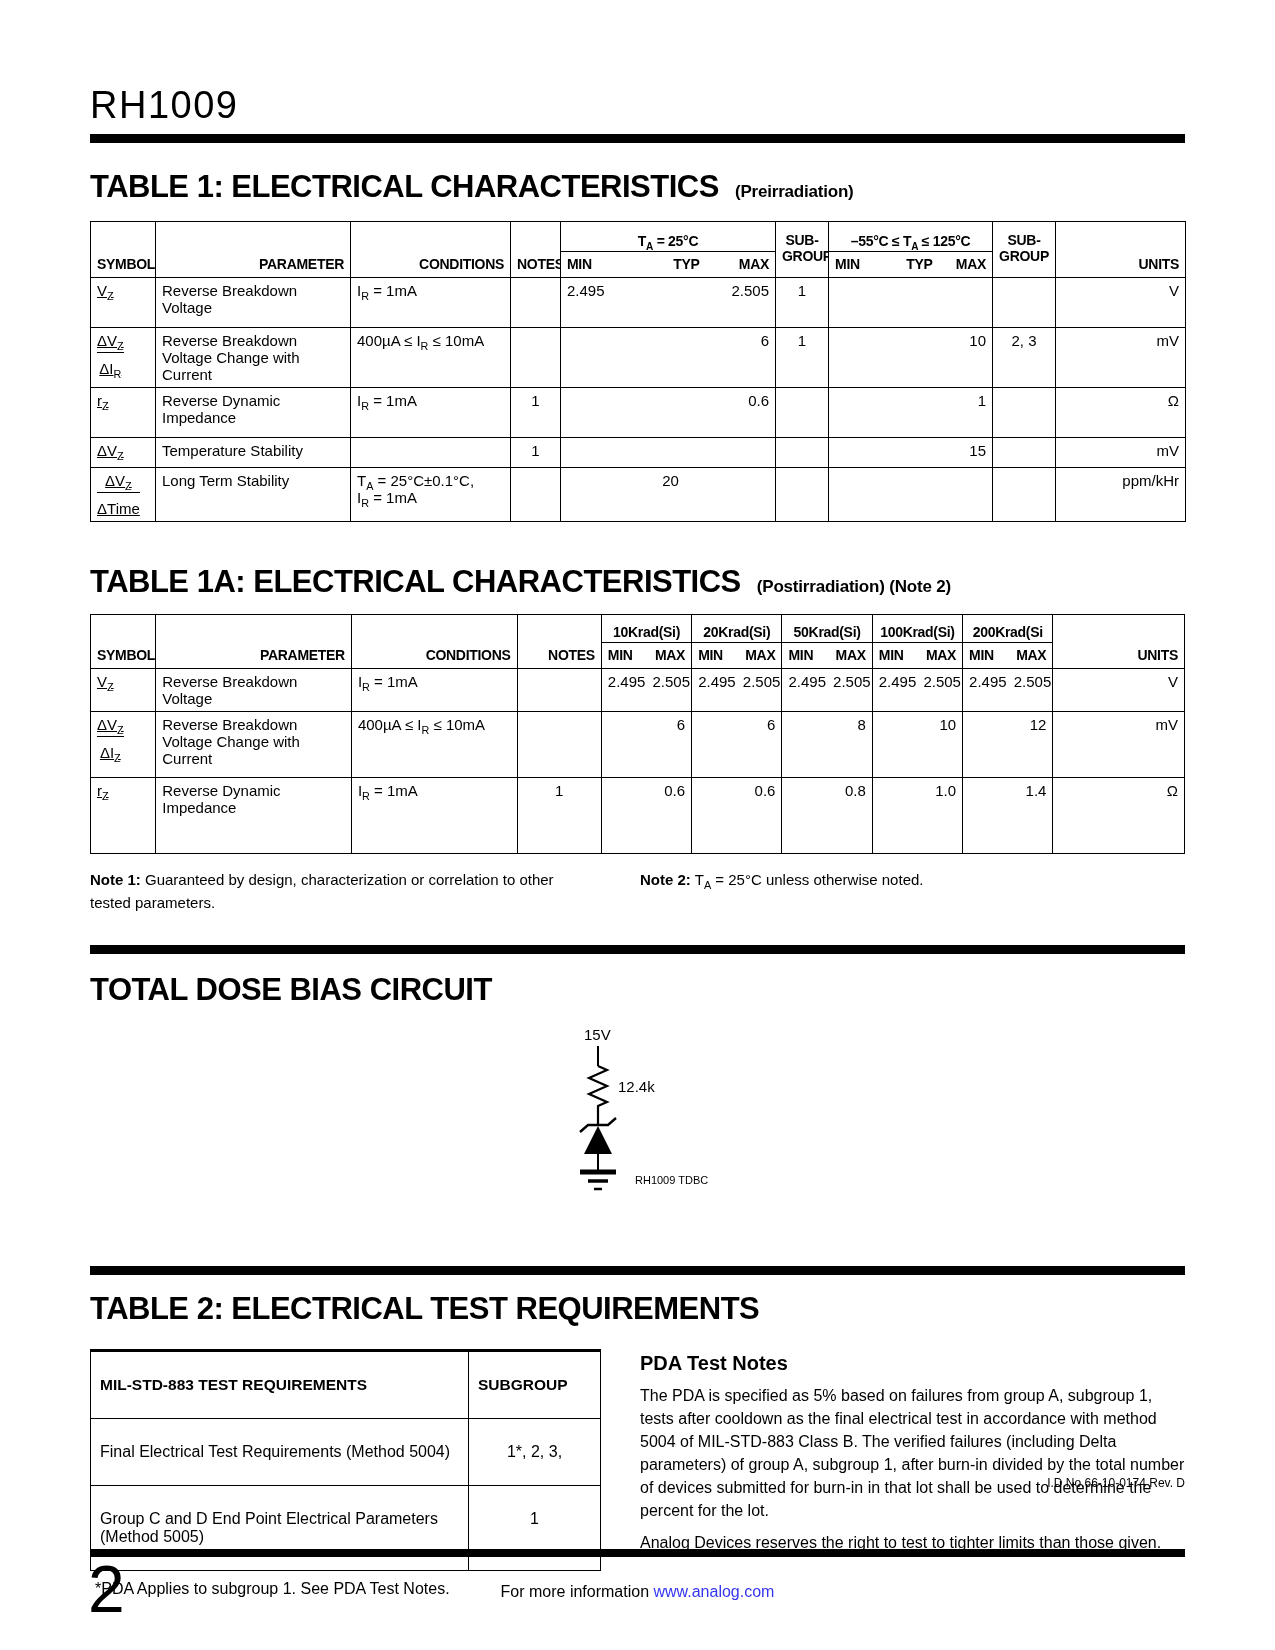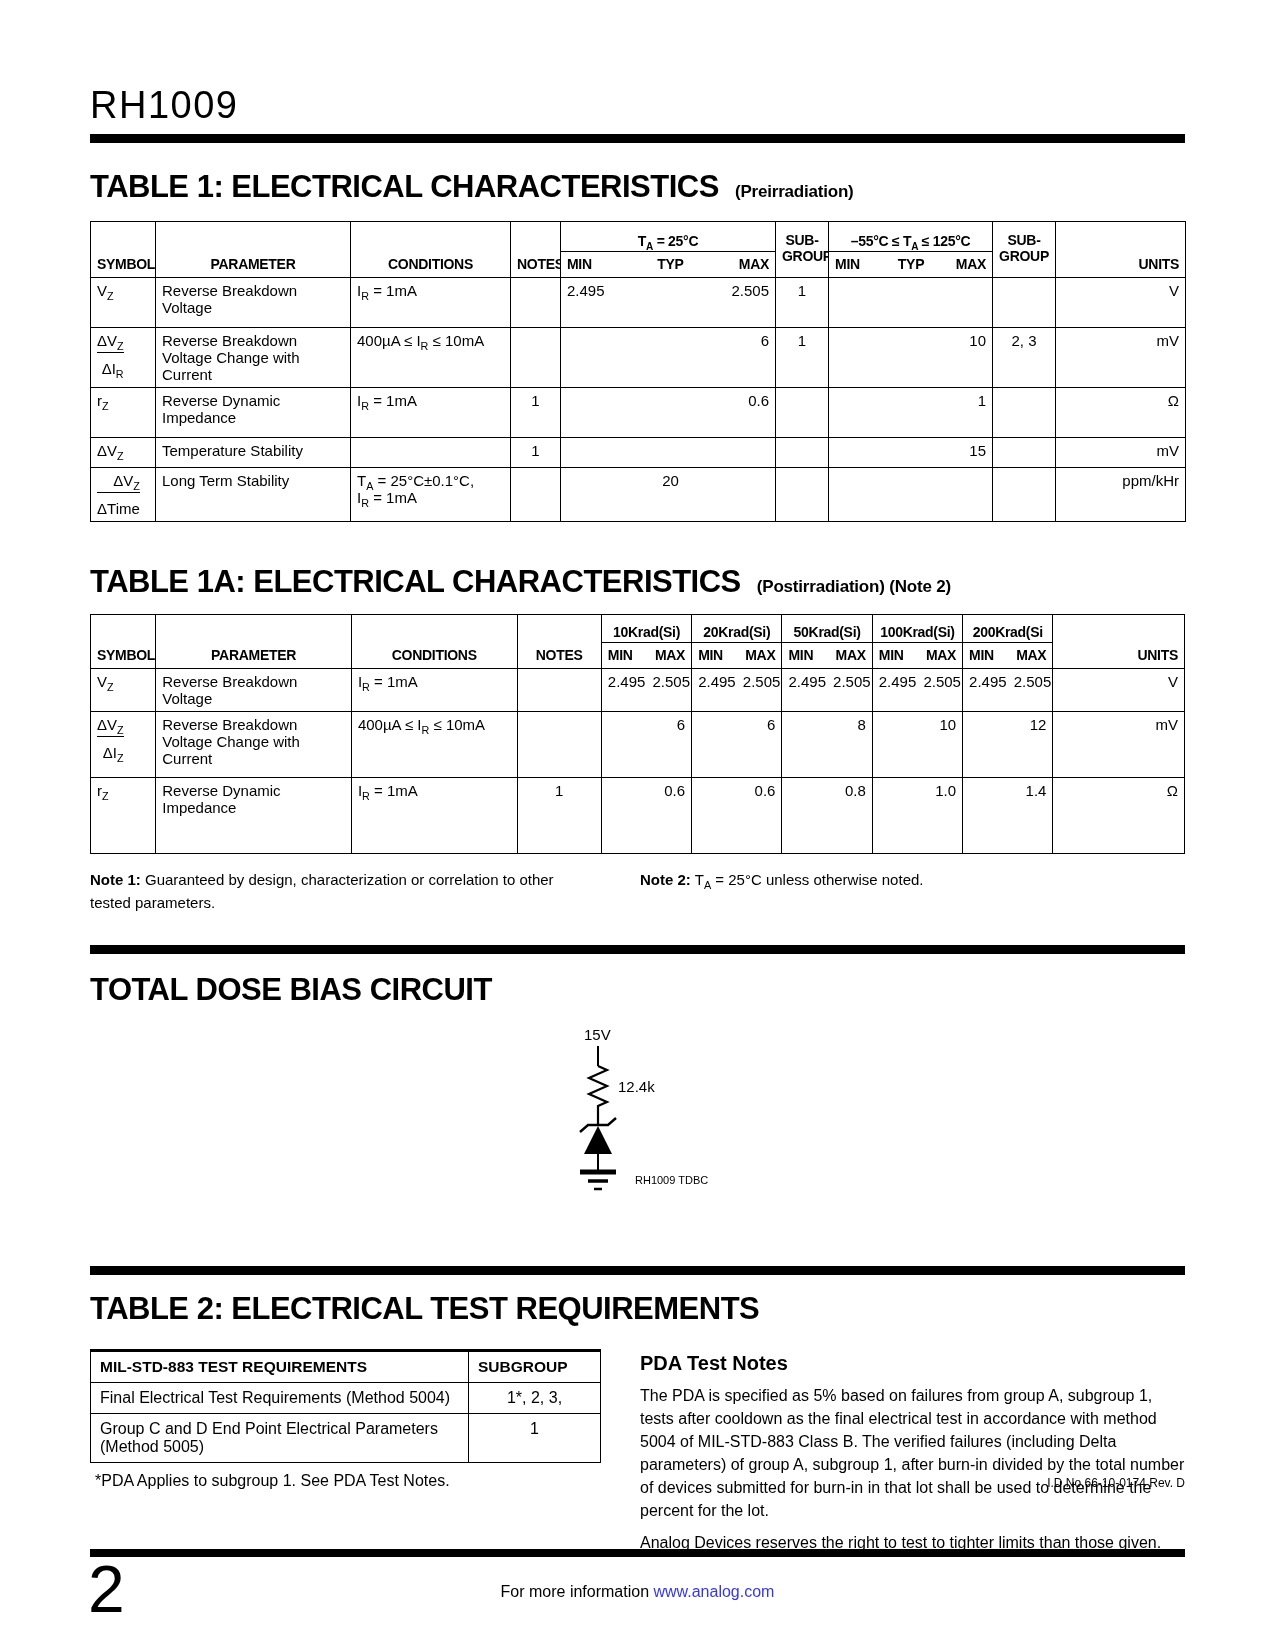--- a/index.html
+++ b/index.html
@@ -11,52 +11,52 @@
   .content { margin:0 90px; }
 
   .product { margin:0; padding-top:84px; font-size:38px; font-weight:400; letter-spacing:1.5px; }
   .hrule { height:9px; background:#000; margin-top:7px; }
 
   .sec-title { margin:0; margin-top:26px; font-size:31px; font-weight:800; letter-spacing:-0.5px; }
   .sec-sub { font-size:17px; font-weight:bold; margin-left:16px; letter-spacing:-0.2px; }
 
   table.spec { border-collapse:collapse; table-layout:fixed; width:1095px; border:1px solid #000; margin-top:16px; }
   table.spec th, table.spec td { padding:4px 6px; vertical-align:top; overflow:hidden; }
-  table.spec thead th { font-weight:bold; font-size:14px; letter-spacing:-0.3px; vertical-align:bottom; text-align:center; padding-bottom:5px; }
+  table.spec thead th { font-weight:bold; font-size:14px; letter-spacing:-0.3px; vertical-align:bottom; text-align:right; padding-bottom:5px; }
   table.spec thead tr.hr1 { height:30px; }
   table.spec thead tr.hr2 { height:26px; }
   table.spec tbody td { border-top:1px solid #000; font-size:15px; }
   .bl { border-left:1px solid #000; }
   .grp { border-bottom:1px solid #000 !important; text-align:center !important; vertical-align:bottom; padding-bottom:2px !important; }
   .vm { vertical-align:middle !important; text-align:center !important; line-height:1.12; }
   .tc { text-align:center; }
   .tr { text-align:right !important; }
   .tl { text-align:left !important; }
   .t1a { border-bottom:4px solid #000; }
   tr.h50 { height:50px; } tr.h56 { height:56px; } tr.h30 { height:30px; } tr.h54 { height:54px; }
   tr.h33 { height:33px; } tr.h66 { height:66px; } tr.h76 { height:76px; }
   sub { font-size:0.72em; line-height:0; }
 
-  .frac { display:inline-block; text-align:right; }
+  .frac { display:inline-block; text-align:center;text-decoration:underline; }
   .frac .num, .frac .den { display:block; }
   .frac .den:not(:empty) { border-top:1.5px solid #000; margin-top:3px; padding-top:7px; }
 
   .notes-row { display:flex; margin-top:14px; font-size:15px; line-height:1.55; }
   .notes-left { width:505px; }
   .notes-right { margin-left:45px; }
   .b { font-weight:bold; }
 
   .circuit { position:relative; height:192px; margin-top:4px; margin-bottom:62px; }
   .circuit svg { position:absolute; left:440px; top:0; }
   .circuit text { font-family:"Liberation Sans", sans-serif; }
 
   .bottom-row { display:flex; margin-top:22px; }
   .t2col { width:510px; }
   table.mil { border-collapse:collapse; table-layout:fixed; width:510px; border:1px solid #000; border-top:3px solid #000; font-size:16px; }
-  table.mil th, table.mil td { border-top:1px solid #000; padding:6px 9px; vertical-align:top; }
+  table.mil th, table.mil td { border-top:1px solid #000; padding:24px 9px; vertical-align:top; }
   table.mil th { font-weight:bold; text-align:left; font-size:15.5px; }
   .footnote { font-size:16px; margin-top:9px; padding-left:5px; }
 
   .pda { margin-left:40px; width:545px; font-size:16px; line-height:1.44; }
   .pda h3 { margin:0 0 7px 0; font-size:20px; }
   .pda p { margin:0 0 9px 0; }
 
   .doc-id { position:absolute; right:90px; top:1476px; font-size:12px; }
   .foot-rule { position:absolute; left:90px; right:90px; top:1549px; height:8px; background:#000; }
   .page-num { position:absolute; left:88px; top:1551px; font-size:66px; font-weight:400; }

